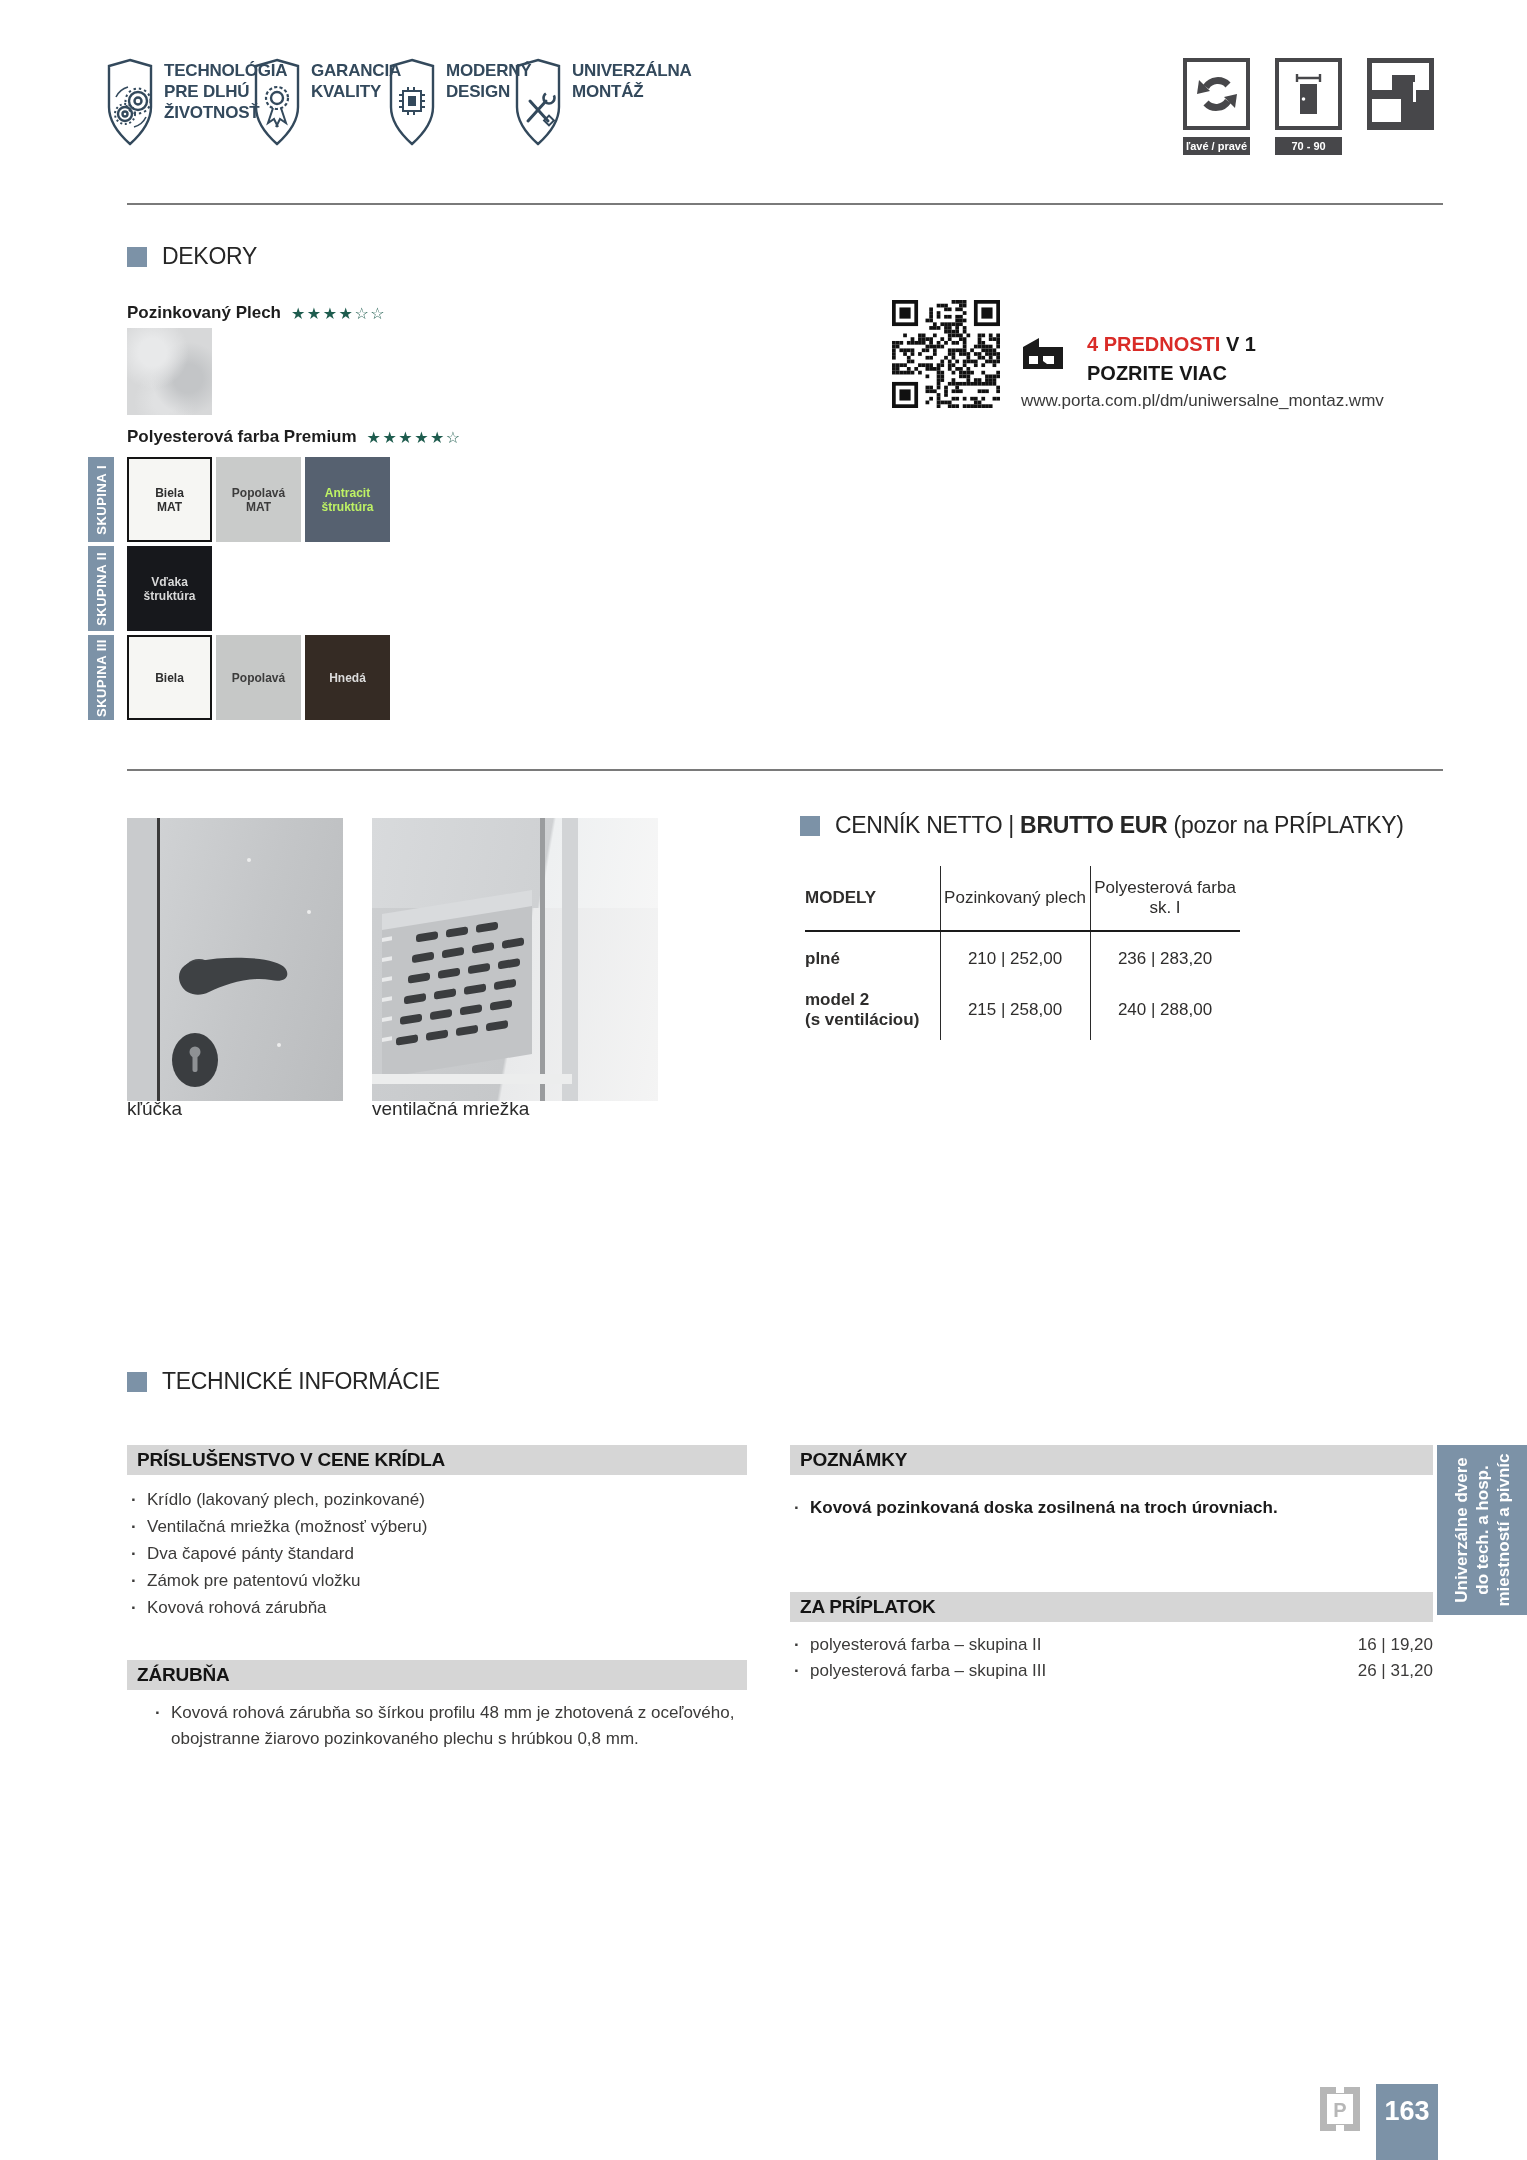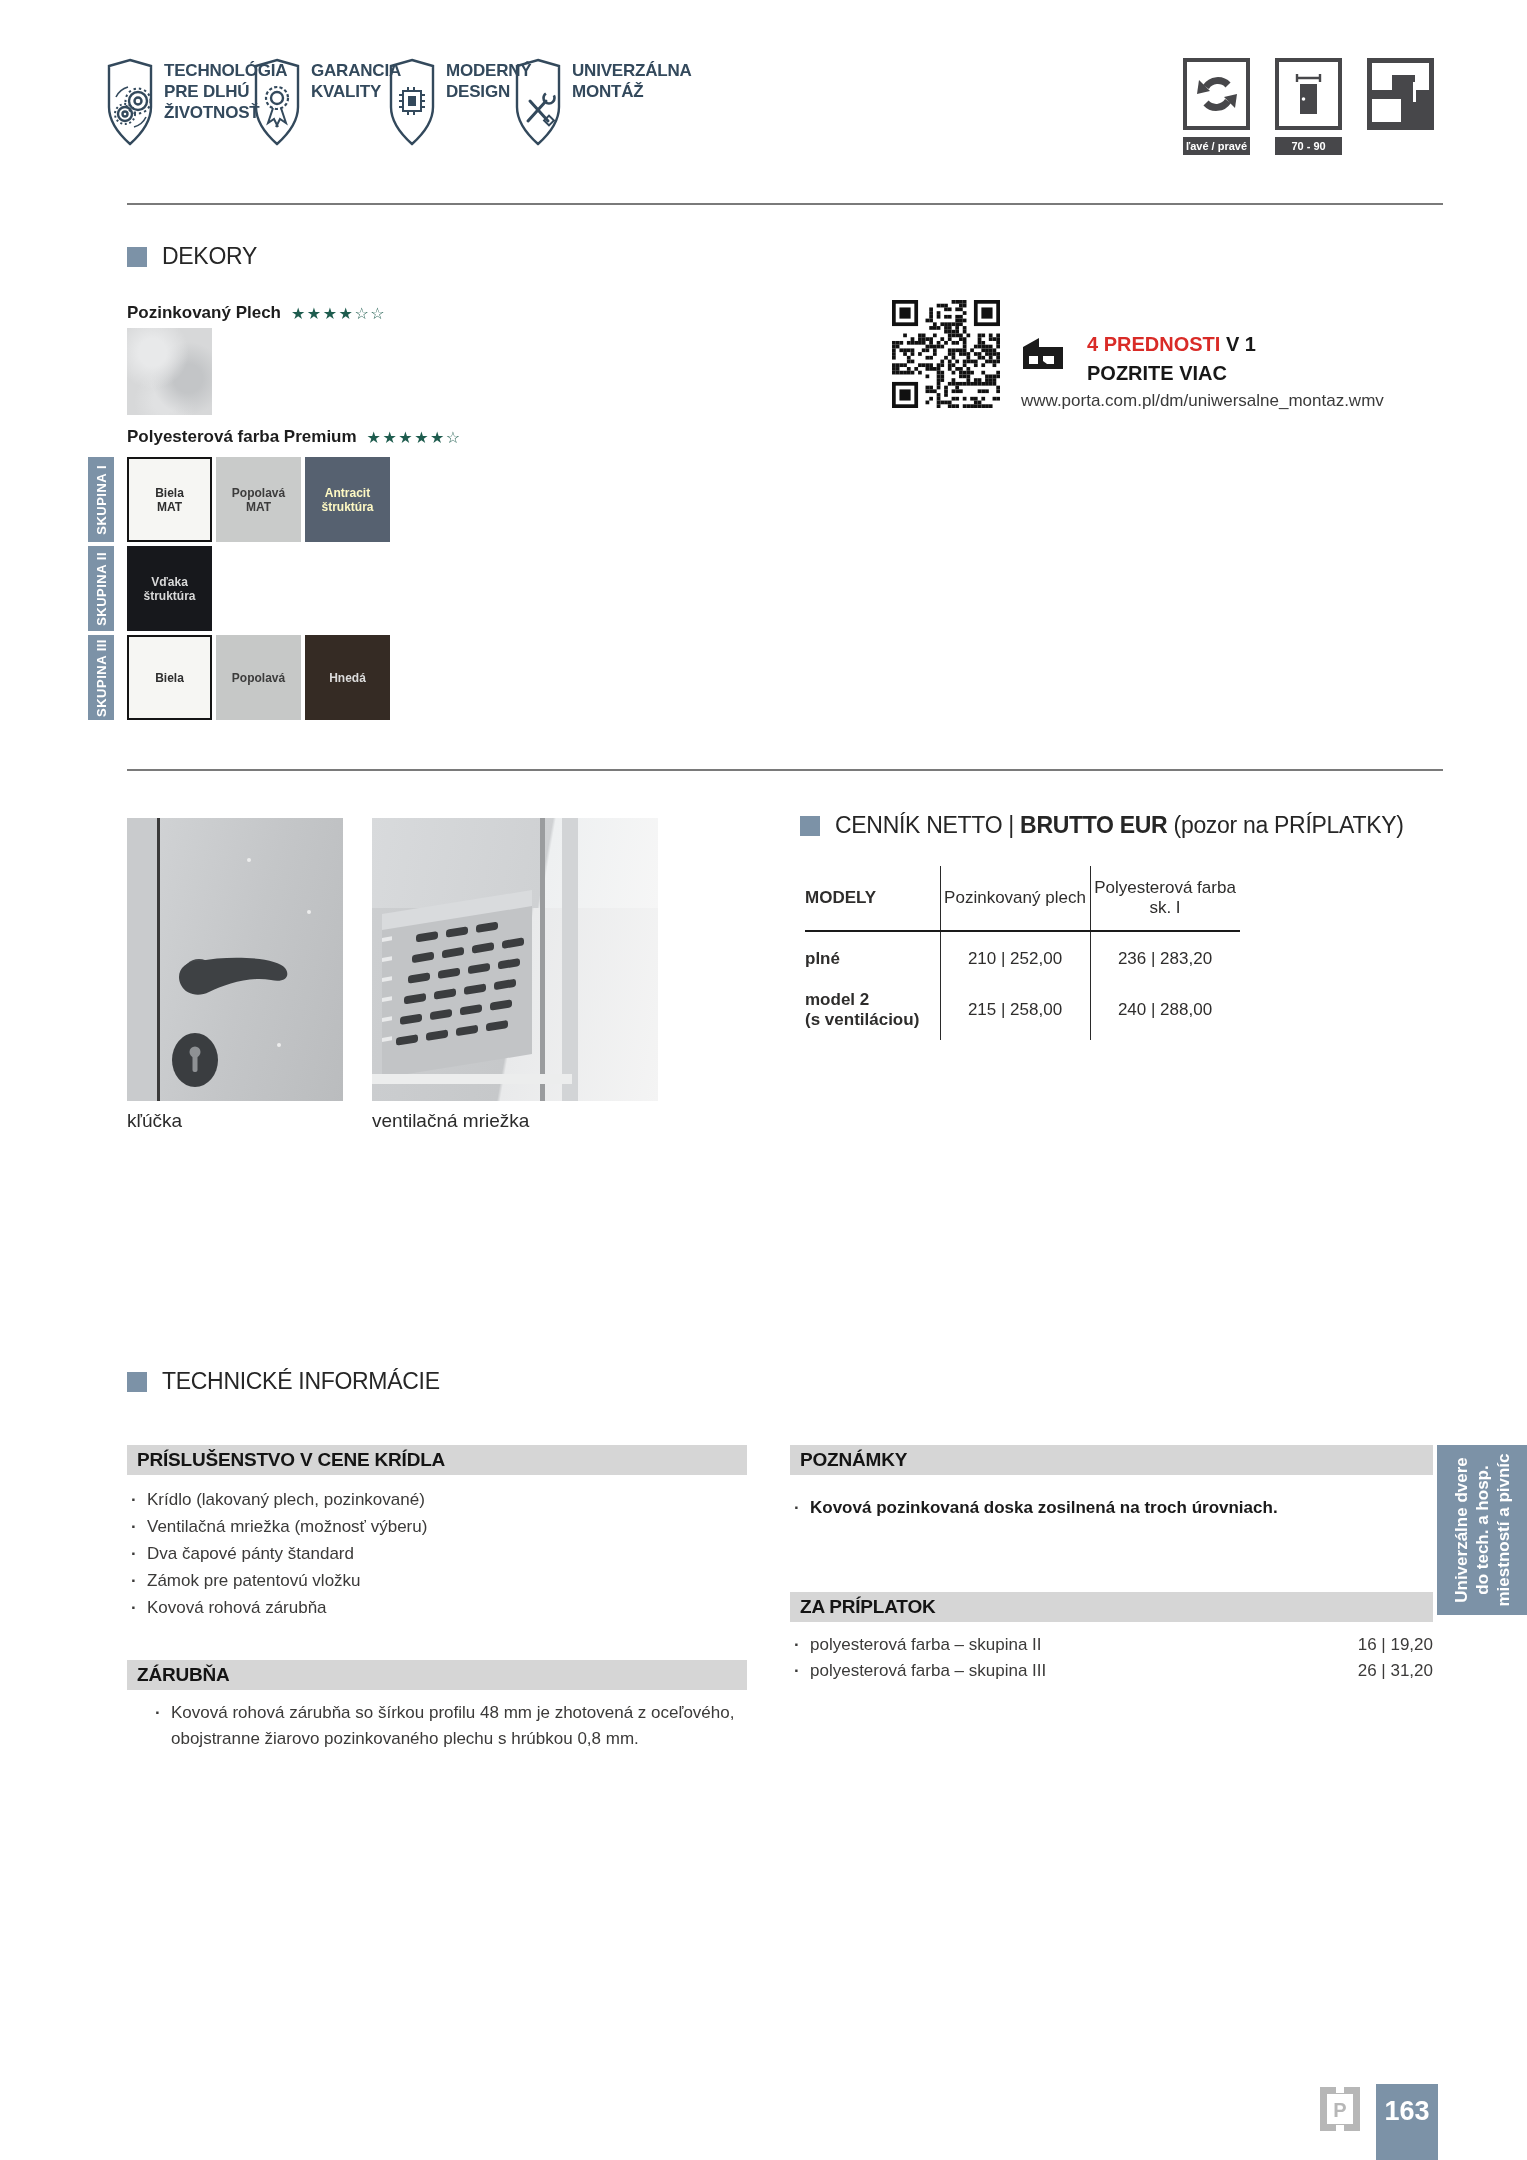--- a/index.html
+++ b/index.html
@@ -41,21 +41,21 @@
                      radial-gradient(circle at 72% 58%,#c3c5c7 0 18%,rgba(0,0,0,0) 46%),
                      radial-gradient(circle at 45% 84%,#e0e1e2 0 14%,rgba(0,0,0,0) 36%);}
 
   
   .promo-line1{position:absolute;left:1087px;top:333px;font-size:20px;font-weight:bold;color:#171717;}
   .promo-line2{position:absolute;left:1087px;top:362px;font-size:20px;font-weight:bold;color:#171717;}
   .promo-url{position:absolute;left:1021px;top:391px;font-size:17px;color:#3a3a3a;}
 
   
   .photo{position:absolute;top:818px;height:283px;overflow:hidden;}
-  .caption{position:absolute;top:1098px;font-size:19px;color:#2b2b2b;margin-top:12px;}
+  .caption{position:absolute;top:1098px;font-size:19px;color:#2b2b2b;}
 
   
   .tbl{position:absolute;left:805px;top:866px;width:435px;height:174px;font-size:17px;}
   .tbl .vline{position:absolute;top:0;width:1px;height:174px;background:#2a2a2a;}
   .tbl .hline{position:absolute;left:0;top:64px;width:435px;height:2px;background:#1a1a1a;}
   .tbl .cell{position:absolute;display:flex;align-items:center;justify-content:center;text-align:center;line-height:20px;}
   .tbl .cell.left{justify-content:flex-start;text-align:left;font-weight:bold;}
 
   
   .bar{position:absolute;height:30px;background:#d6d6d6;font-weight:bold;font-size:19px;display:flex;
@@ -193,21 +193,21 @@
       <span>SKUPINA I</span>
     </div>
   <div class="swatch" style="left: 127px; top: 457px; background: rgb(246, 246, 243); color: rgb(46, 46, 46); border: 2px solid rgb(20, 20, 20);">
       <span class="preline">Biela
 MAT</span>
     </div>
   <div class="swatch" style="left: 216px; top: 457px; background: rgb(201, 203, 202); color: rgb(60, 60, 60);">
       <span class="preline">Popolavá
 MAT</span>
     </div>
-  <div class="swatch" style="left: 305px; top: 457px; background: rgb(86, 97, 112); color: #fef9c3;">
+  <div class="swatch" style="left: 305px; top: 457px; background: rgb(86, 97, 112); color: #bef264;">
       <span class="preline">Antracit
 štruktúra</span>
     </div>
 
   <div class="group-tab" style="top: 546px; background: rgb(124, 146, 167);">
       <span>SKUPINA II</span>
     </div>
   <div class="swatch" style="left: 127px; top: 546px; background: rgb(23, 24, 28); color: rgb(217, 217, 217);">
       <span class="preline">Vďaka
 štruktúra</span>

